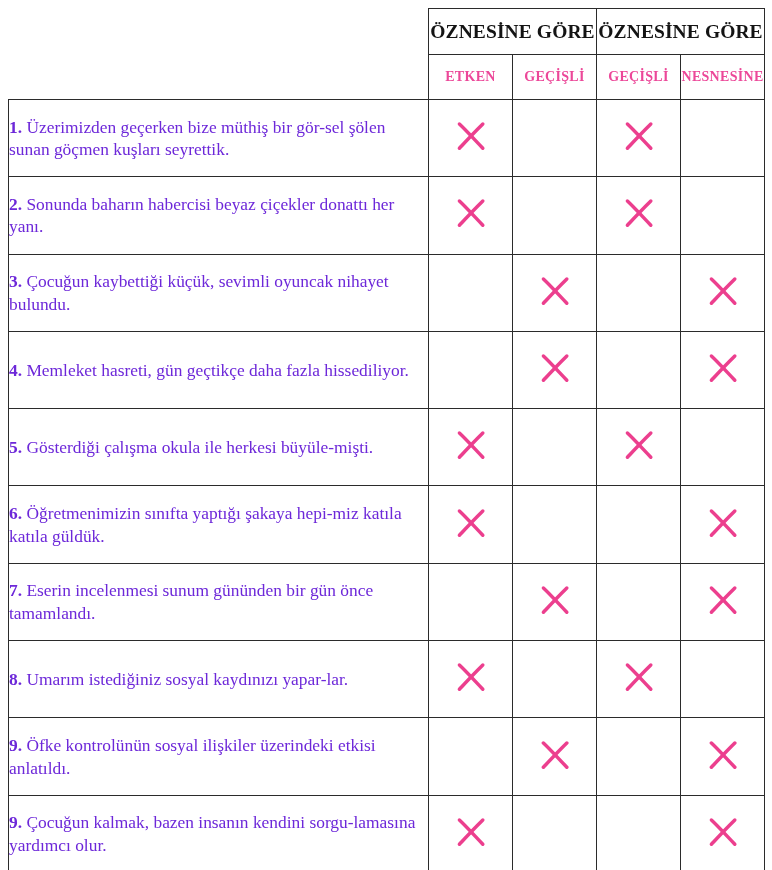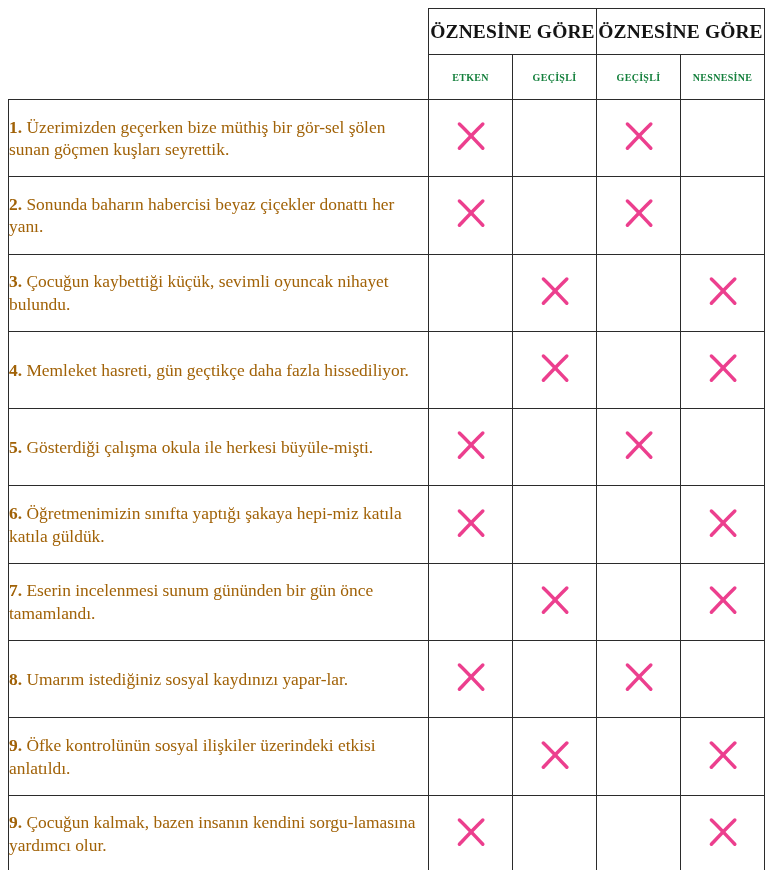--- a/index.html
+++ b/index.html
@@ -54,35 +54,35 @@
     font-size: 19.5px;
     letter-spacing: 0.1px;
     text-align: center;
     color: #141414;
     white-space: nowrap;
   }
 
   th.sub-head {
     height: 44px;
     font-weight: bold;
-    font-size: 10px;
+    font-size: 14px;
     letter-spacing: 0.3px;
     text-align: center;
-    color: #15803d;
+    color: #ec4899;
     white-space: nowrap;
   }
 
   
   td.sentence {
     height: 76.3px;
     padding: 2px 12px 2px 14px;
     font-size: 17.4px;
     line-height: 1.29;
     text-align: left;
-    color: #a16207;
+    color: #6d28d9;
   }
   td.sentence .num {
     font-weight: bold;
   }
 
   
   td.mark {
     text-align: center;
     vertical-align: middle;
   }

